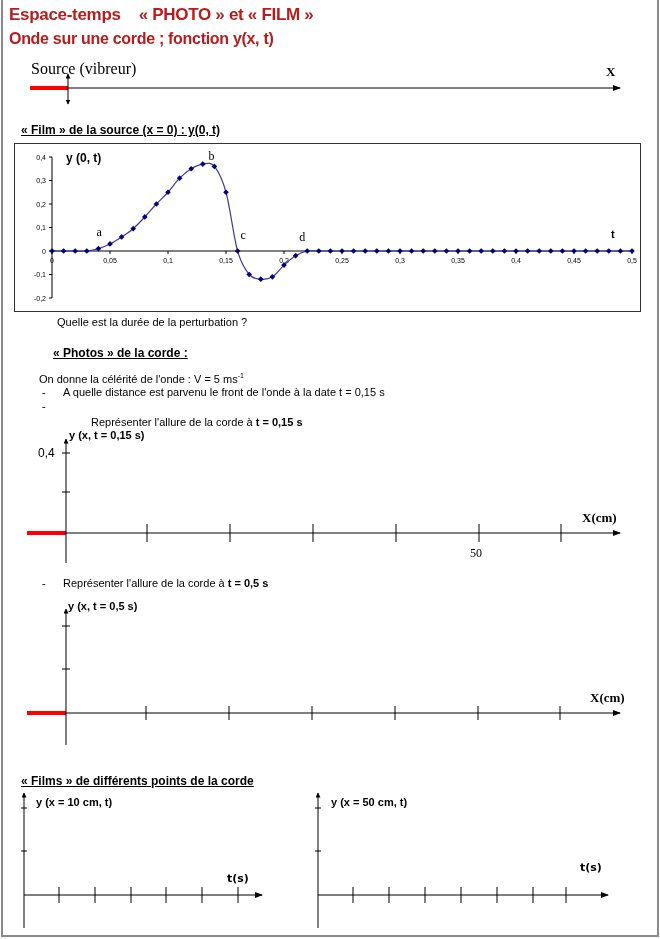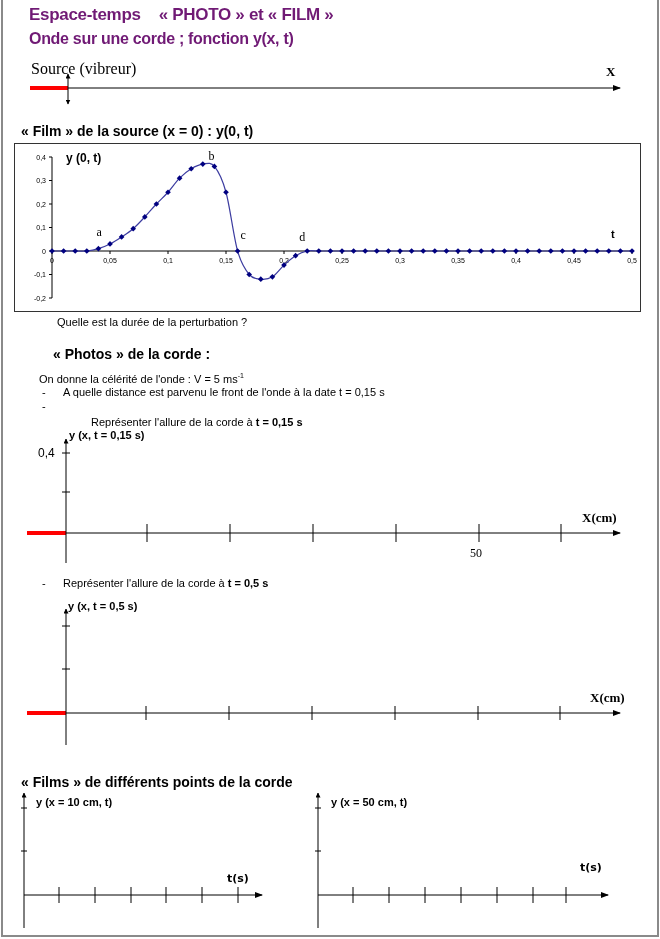--- a/index.html
+++ b/index.html
@@ -1,22 +1,22 @@
 <!DOCTYPE html>
 <html><head>
 <meta charset="utf-8">
 <style>
   html, body { margin:0; padding:0; background:#ffffff; }
   body { width:660px; height:939px; position:relative; overflow:hidden; font-family:"Liberation Sans", sans-serif; color:#000; }
   .frame { position:absolute; left:1px; top:-2px; width:654px; height:937px; border:2px solid #8a8a8a; border-top:none; box-sizing:content-box; }
-  .title { position:absolute; left:29px; color:#701a75; font-family:"Liberation Sans", sans-serif; font-weight:bold; white-space:nowrap; }
+  .title { position:absolute; left:9px; color:#b91c1c; font-family:"Liberation Sans", sans-serif; font-weight:bold; white-space:nowrap; }
   .t1 { top:5px; font-size:17px; letter-spacing:-0.3px; }
   .t2 { top:30px; font-size:16px; letter-spacing:-0.3px; }
   .serif { font-family:"Liberation Serif", serif; }
-  .sec { position:absolute; left:21px; font-size:14px; font-weight:bold; white-space:nowrap; }
+  .sec { position:absolute; left:21px; font-size:12px; font-weight:bold; text-decoration:underline; white-space:nowrap; }
   .txt { position:absolute; font-size:11px; white-space:nowrap; }
   .dash { position:absolute; font-size:11px; }
   svg { position:absolute; left:0; top:0; }
   .lbl { font-family:"Liberation Sans", sans-serif; font-size:11px; font-weight:bold; }
   .tick { font-family:"Liberation Sans", sans-serif; font-size:7px; fill:#000; }
   .pl { font-family:"Liberation Serif", serif; font-size:12px; }
 </style>
 </head>
 <body>
 

